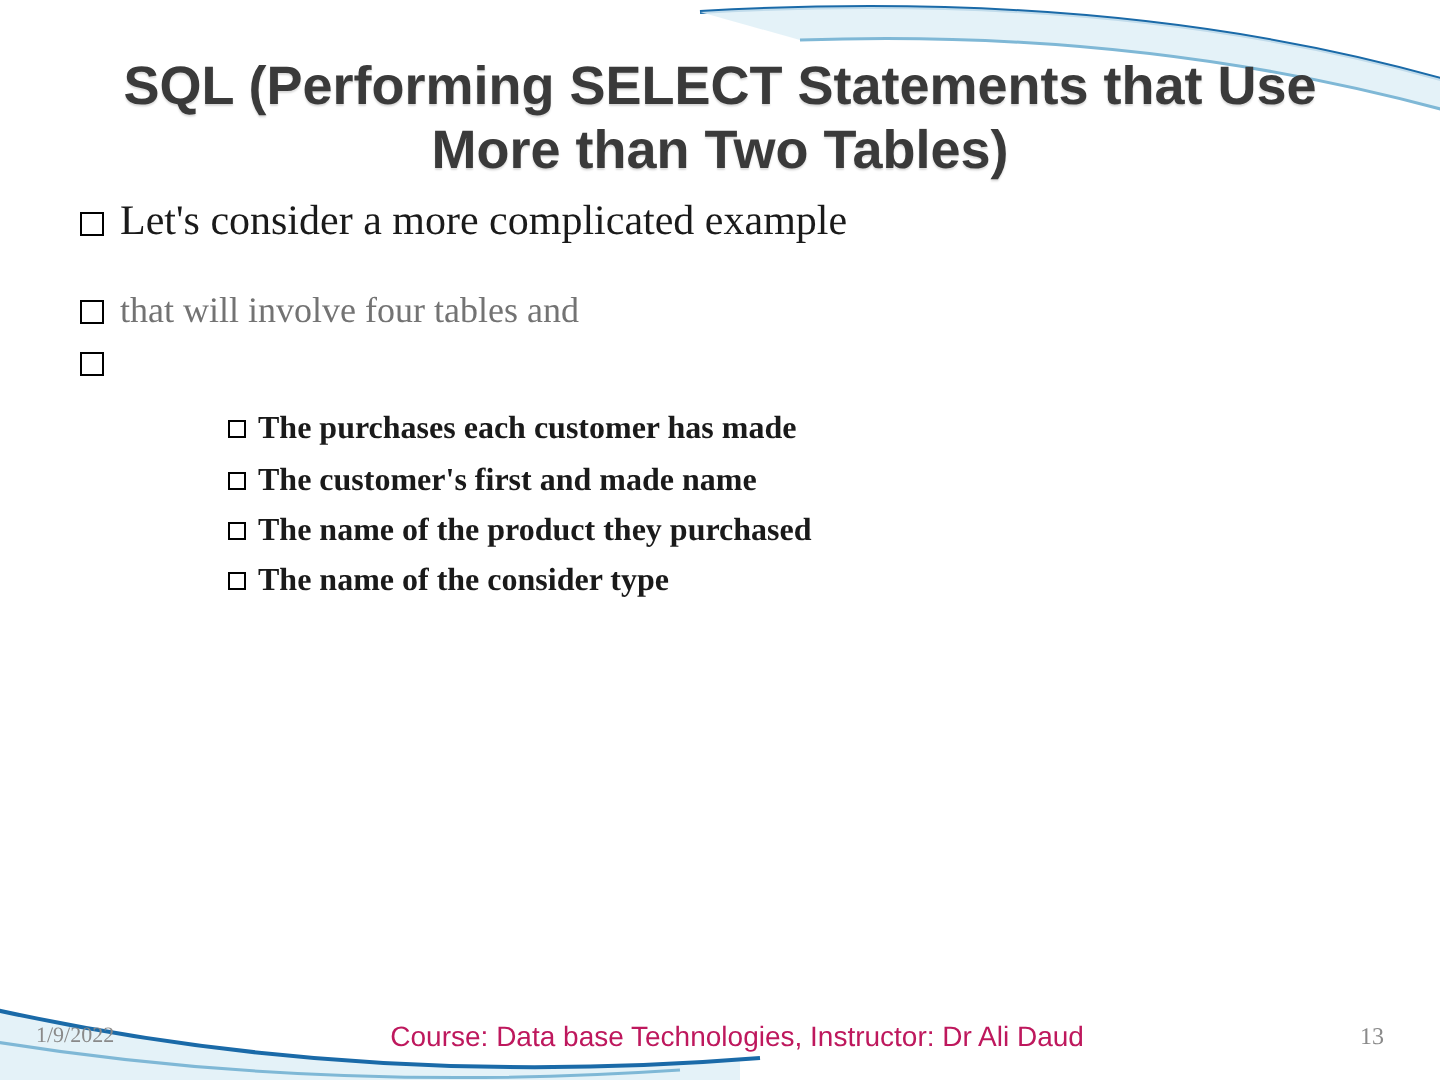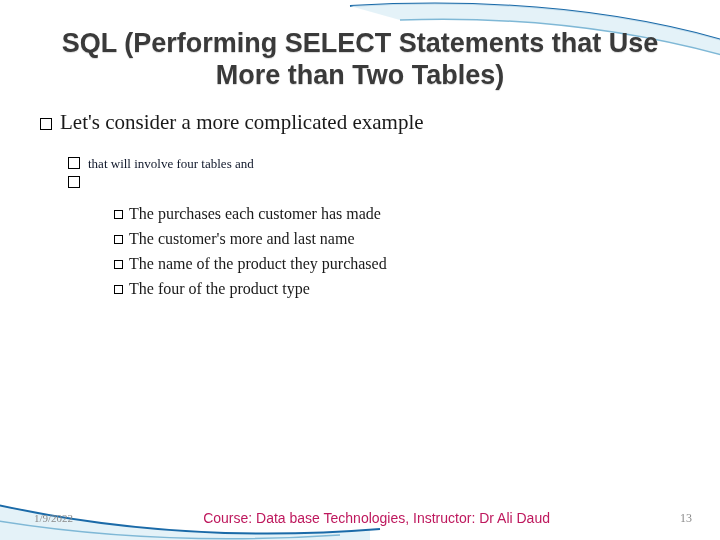--- a/index.html
+++ b/index.html
@@ -23,39 +23,38 @@
     position: relative;
     padding: 28px 40px 0 40px;
   }
   h1.title {
     font-family: Arial, Helvetica, sans-serif;
     font-weight: bold;
     font-size: 27px;
     text-align: center;
     color: #3a3a3a;
     line-height: 1.18;
-    margin-bottom: 18px;
+    margin-bottom: 6px;
     text-shadow: 0 1px 1px rgba(0,0,0,0.15);
   }
   ul.bullets { list-style: none; }
   .b1 {
     font-size: 21px;
     color: #1a1a1a;
     margin-bottom: 20px;
   }
   .b2 {
-    font-size: 13px;
-    color: #0f172a;
-    margin-left: 28px;
+    font-size: 18px;
+    color: #737373;
     margin-bottom: 2px;
     line-height: 1.35;
   }
   .b3 {
     font-size: 16px;
-    font-weight: normal;
+    font-weight: bold;
     color: #1a1a1a;
     margin-left: 74px;
     margin-bottom: 2px;
     line-height: 1.45;
   }
   .sq {
     display: inline-block;
     width: 12px; height: 12px;
     border: 1.5px solid #000;
     background: #fff;
@@ -71,21 +70,21 @@
     vertical-align: 0px;
   }
   .footer {
     position: absolute;
     bottom: 14px;
     left: 0;
     width: 720px;
     display: flex;
     align-items: center;
     justify-content: flex-start;
-    padding: 0 28px 0 34px;
+    padding: 0 28px 0 18px;
     font-family: Arial, Helvetica, sans-serif;
   }
   .footer .date {
     font-size: 11px;
     color: #8a8a8a;
     font-family: Georgia, serif;
   }
   .footer .course {
     font-size: 14px;
     color: #be185d;
@@ -125,27 +124,27 @@
     <li class="b2">
       <span class="sq"></span><span>that will involve four tables and</span>
     </li>
     <li class="b2">
       <span class="sq"></span>
     </li>
     <li class="b3" style="margin-top:10px;">
       <span class="sq-sm"></span><span>The purchases each customer has made</span>
     </li>
     <li class="b3">
-      <span class="sq-sm"></span><span>The customer's more and last name</span>
+      <span class="sq-sm"></span><span>The customer's first and made name</span>
     </li>
     <li class="b3">
       <span class="sq-sm"></span><span>The name of the product they purchased</span>
     </li>
     <li class="b3">
-      <span class="sq-sm"></span><span>The four of the product type</span>
+      <span class="sq-sm"></span><span>The name of the consider type</span>
     </li>
   </ul>
 </div>
 
 <div class="footer">
   <span class="date">1/9/2022</span>
   <span class="course">Course: Data base Technologies, Instructor: Dr Ali Daud</span>
   <span class="page">13</span>
 </div>
 

